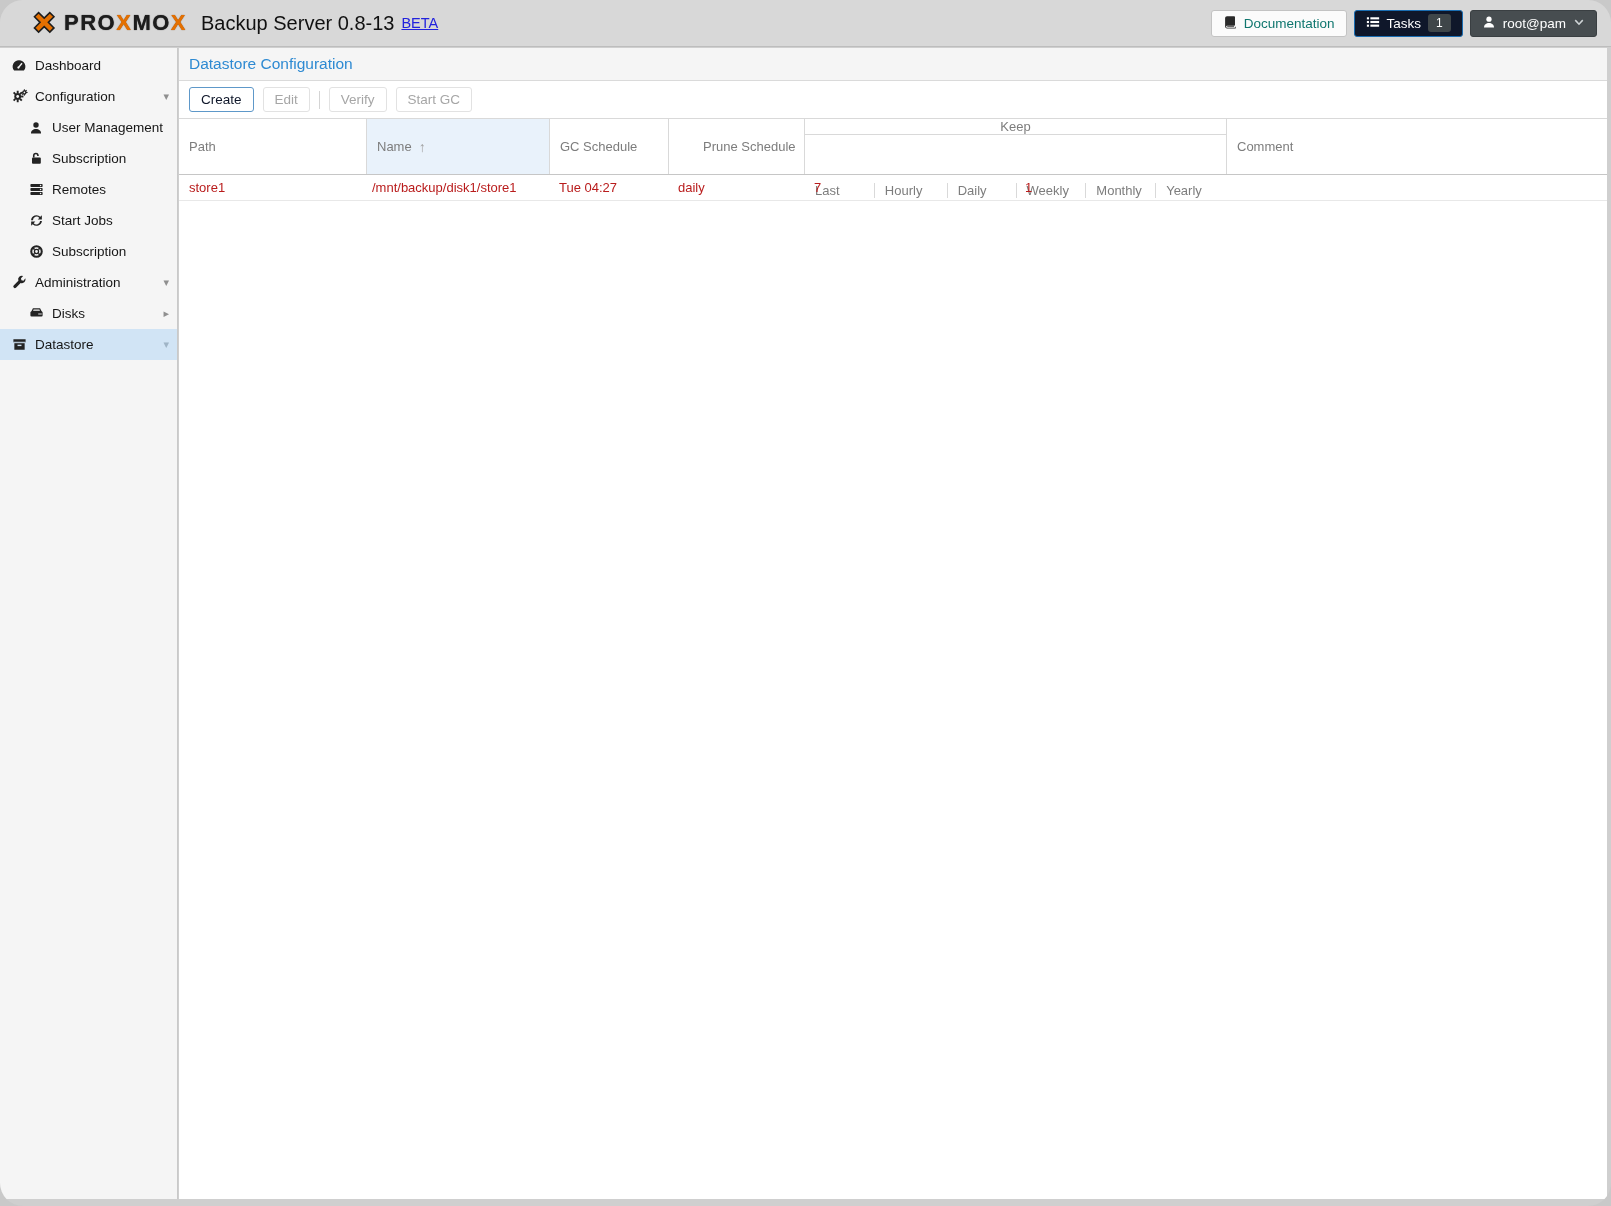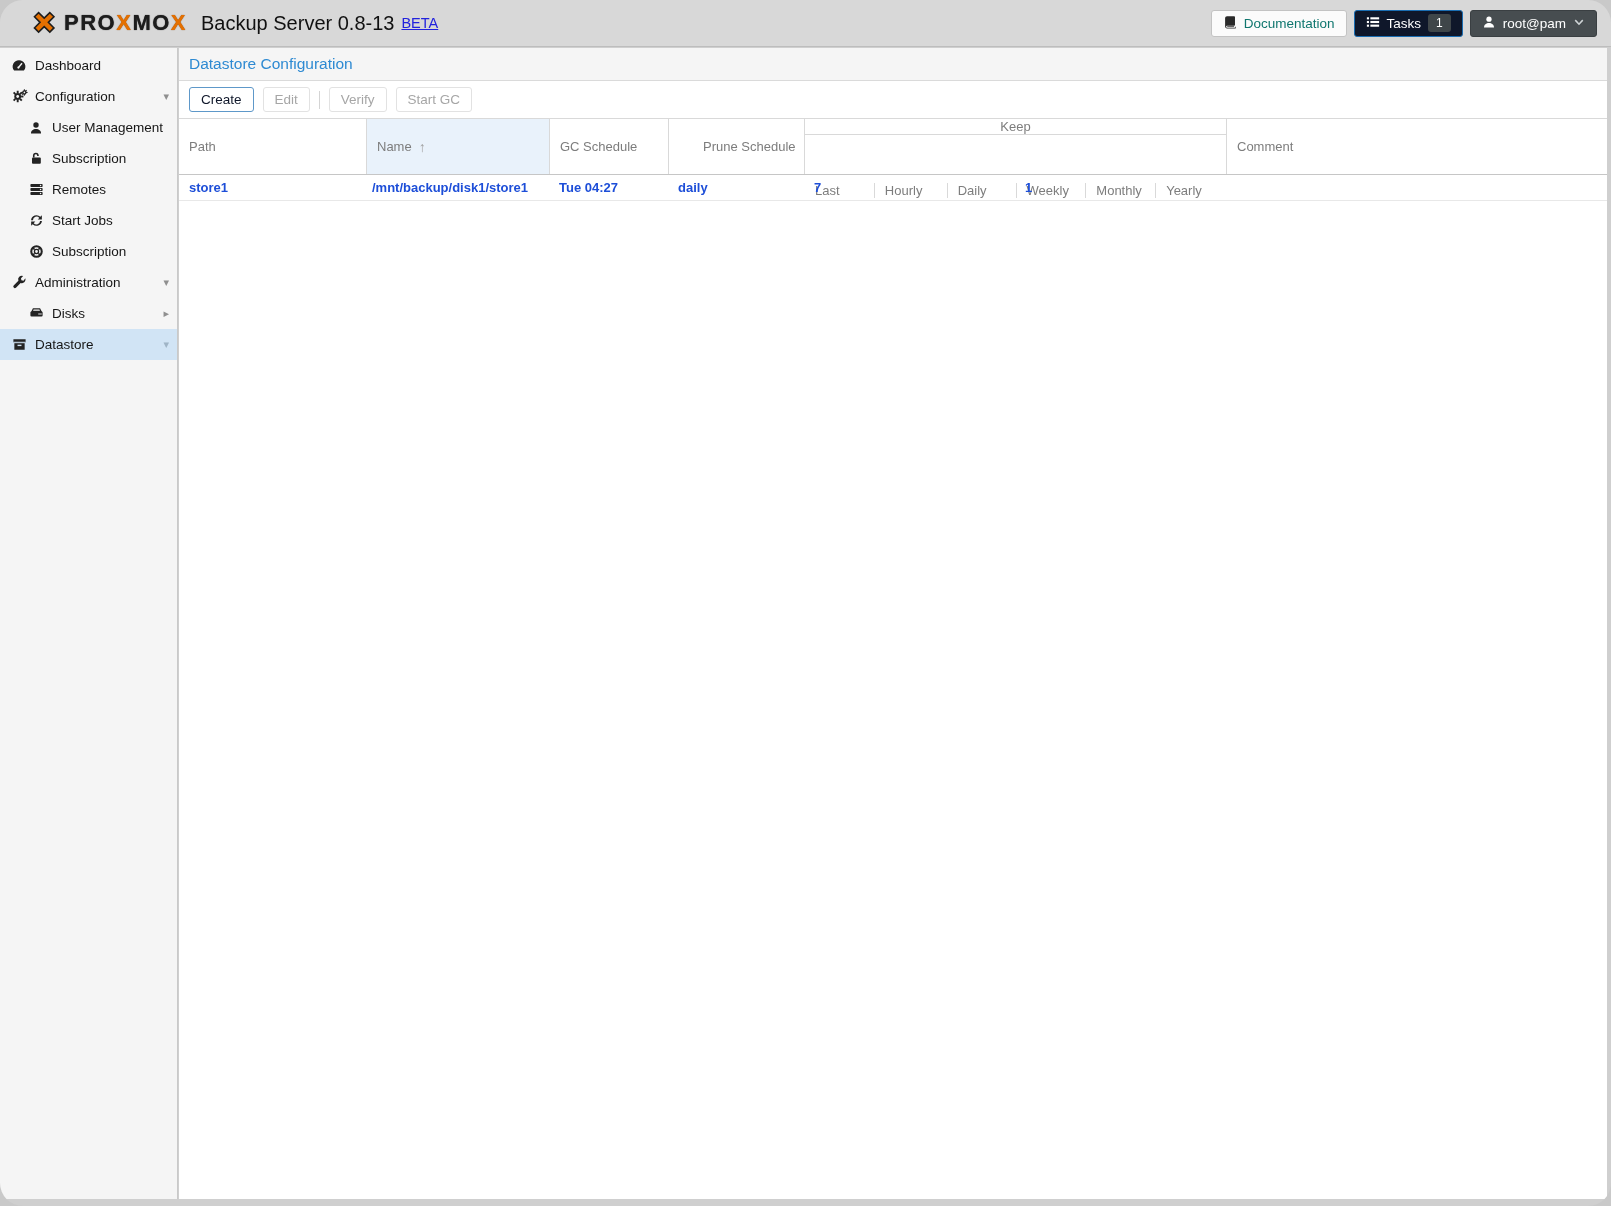--- a/index.html
+++ b/index.html
@@ -67,21 +67,21 @@
   .hcell.sorted { background:#e9f2fb; }
   .sort-arrow { margin-left:7px; color:#9f9f9f; font-size:14px; }
   .col-name { width:183px; } .col-path { width:187px; } .col-gc { width:119px; } .col-prune { width:136px;padding-left:34px; }
   .keep-group { width:422px; display:flex; flex-direction:column; border-left:1px solid #d9d9d9; }
   .keep-title { height:28px; display:flex; align-items:center; justify-content:center; border-bottom:1px solid #d9d9d9; cursor:default; }
   .keep-subs { flex:1; display:flex; }
   .keep-sub { display:flex; align-items:center; padding-left:10px; border-left:1px solid #d9d9d9; cursor:pointer;margin-top:48px; }
   .keep-sub:first-child { border-left:none; }
   .w-last{width:69px;} .w-hourly{width:73px;} .w-daily{width:69px;} .w-weekly{width:70px;} .w-monthly{width:70px;} .w-yearly{width:71px;}
   .col-comment { flex:1; border-left:1px solid #d9d9d9; }
-  .grid-row { display:flex; height:26px; align-items:center; border-bottom:1px solid #e8e8e8; color:#1d4ed8; cursor:pointer;font-weight:bold; }
+  .grid-row { display:flex; height:26px; align-items:center; border-bottom:1px solid #e8e8e8; color:#b91c1c; cursor:pointer; }
   .rcell { padding-left:10px; overflow:hidden; white-space:nowrap; }
 </style>
 </head>
 <body>
 
 <div id="app">
 
   <div class="topbar">
     <div class="logo">
       <span class="logo-mark">

